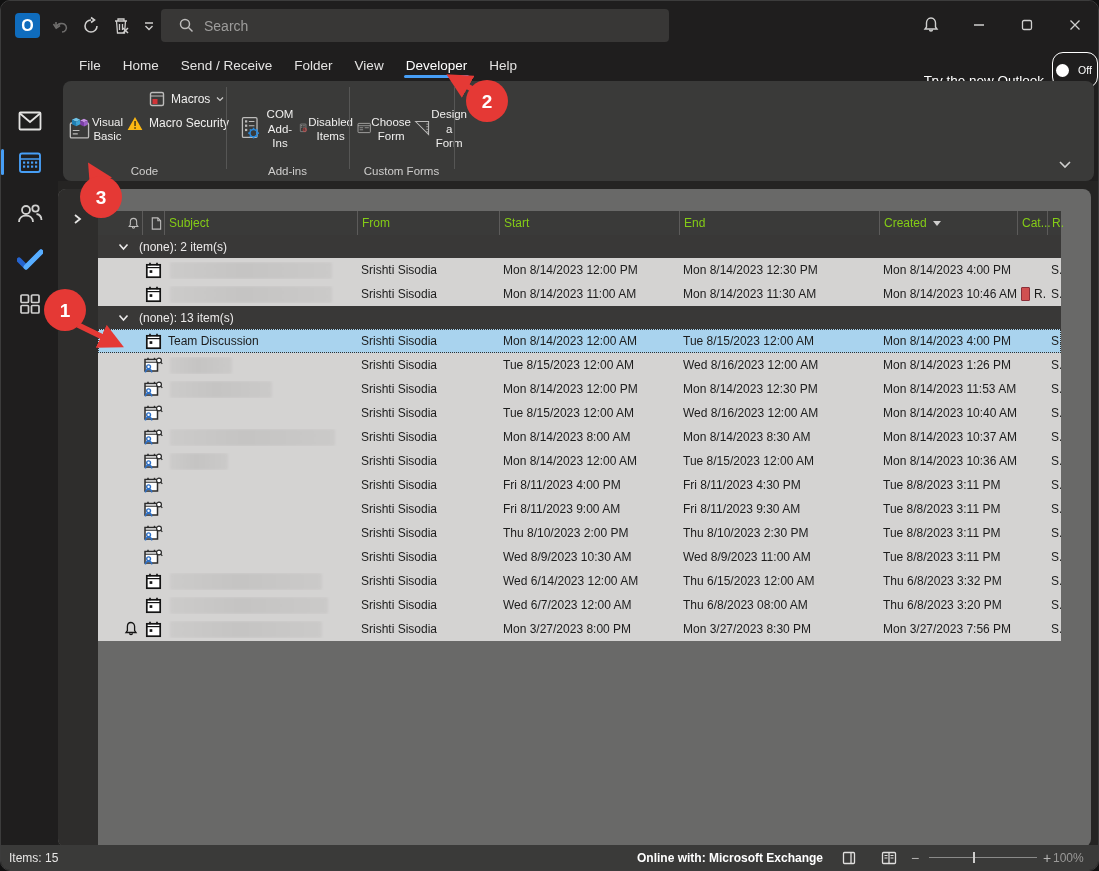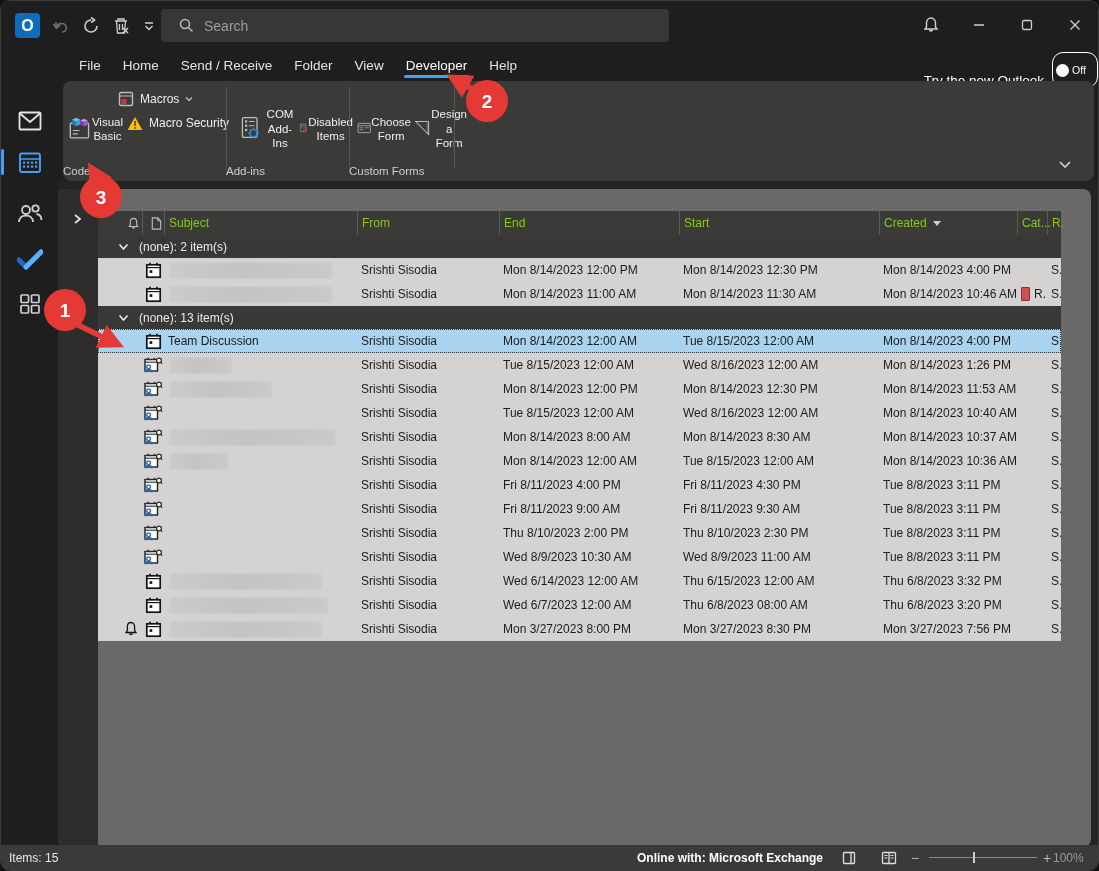--- a/index.html
+++ b/index.html
@@ -17,29 +17,29 @@
   .searchbox{position:absolute;left:160px;top:8px;width:508px;height:33px;background:#383736;border-radius:4px;
     display:flex;align-items:center;padding-left:18px;gap:10px;}
   .searchbox span{color:#9e9d9c;font-size:14px;}
   .winctl{position:absolute;top:10px;width:30px;height:28px;display:flex;align-items:center;justify-content:center;color:#d0d0d0;}
   
   .tabrow{position:absolute;left:57px;top:48px;right:0;height:32px;display:flex;align-items:flex-end;padding-left:10px;}
   .tab{position:relative;padding:0 11px;height:32px;display:flex;align-items:center;color:#e4e3e2;font-size:13.5px;cursor:default;}
   .tab.active{color:#ffffff;font-weight:normal;}
   .tab.active .tabline{position:absolute;left:9px;right:9px;bottom:3px;height:3px;border-radius:2px;background:#479ef5;}
   .newoutlook{position:absolute;right:0;top:51px;display:flex;align-items:flex-end;gap:8px;color:#ffffff;font-size:13.5px;}
-  .toggle{width:46px;height:36px;border:1.5px solid #fff;border-radius:11px;display:flex;align-items:center;padding:9px 3px;gap:3px;}
+  .toggle{width:46px;height:36px;border:1.5px solid #fff;border-radius:11px;display:flex;align-items:center;padding:9px 3px;gap:9px;}
   .knob{width:13px;height:13px;border-radius:50%;background:#fff;}
   .toggle span{color:#fff;font-size:10.5px;}
   
   .ribbon{position:absolute;left:62px;top:80px;width:1031px;height:100px;background:#3a3a39;border-radius:8px;}
   .bigbtn{position:absolute;top:4px;height:82px;display:flex;flex-direction:row;align-items:center;padding-top:3px;}
   .bigbtn .lbl{color:#f0efee;font-size:11.5px;line-height:1.25;text-align:center;margin-top:3px;}
   .smallbtn{position:absolute;display:flex;align-items:center;gap:6px;color:#f0efee;font-size:12px;height:20px;}
-  .grouplabel{position:absolute;bottom:4px;color:#cfcecd;font-size:11.5px;text-align:left;}
+  .grouplabel{position:absolute;bottom:4px;color:#cfcecd;font-size:11.5px;text-align:center;}
   .ribsep{position:absolute;top:6px;bottom:12px;width:1px;background:#565655;}
   .collapse{position:absolute;right:22px;bottom:8px;color:#d0d0d0;}
   
   .content{position:absolute;left:57px;top:180px;width:1042px;height:666px;background:#252423;}
   .panel{position:absolute;left:0px;top:8px;width:1033px;height:658px;background:#696968;border-radius:8px;overflow:hidden;}
   .strip{position:absolute;left:0;top:0;width:40px;height:658px;background:#2e2d2c;}
   .strip .chev{position:absolute;left:13px;top:22px;}
   
   .table{position:absolute;left:40px;top:22px;width:963px;font-size:12px;color:#1c1c1c;}
   .trow{display:grid;grid-template-columns:22px 22px 22px 193px 142px 180px 200px 138px 30px 14px;align-items:center;}
@@ -174,21 +174,21 @@
         <polygon points="6,5 11,2.5 16,5 11,7.5" fill="#6fc3e8"></polygon>
         <polygon points="6,5 6,10.5 11,13 11,7.5" fill="#1d7fb5"></polygon>
         <polygon points="16,5 16,10.5 11,13 11,7.5" fill="#3ba3d6"></polygon>
         <polygon points="16,6 20.5,3.8 25,6 20.5,8.2" fill="#c993e6"></polygon>
         <polygon points="16,6 16,11 20.5,13.2 20.5,8.2" fill="#7c3ea8"></polygon>
         <polygon points="25,6 25,11 20.5,13.2 20.5,8.2" fill="#9b5fc6"></polygon>
       </svg>
       <div class="lbl" style="white-space:pre-line;">Visual
 Basic</div>
     </div>
-    <div class="smallbtn" style="left:47px;top:8px;padding-left:8px;">
+    <div class="smallbtn" style="left:78px;top:8px;padding-left:8px;">
       <svg width="16" height="16" viewBox="0 0 16 16">
           <rect x="1.5" y="1.5" width="13" height="13" rx="1.5" fill="none" stroke="#bdbcbb" stroke-width="1.4"></rect>
           <line x1="1.5" y1="5" x2="14.5" y2="5" stroke="#bdbcbb" stroke-width="1.2"></line>
           <rect x="3.5" y="8" width="5" height="5" fill="#d13438"></rect>
         </svg>
       <span>Macros</span>
       <svg width="8" height="8" viewBox="0 0 8 8">
           <path d="M1 2.5 L4 5.5 L7 2.5" fill="none" stroke="#cfcecd" stroke-width="1.2"></path>
         </svg>
     </div>
@@ -350,24 +350,24 @@
                 <path d="M8 1 L8 4 L11 4" fill="none" stroke="#bdbcbb" stroke-width="1.2"></path>
               </svg>
             </div>
             <div class="hcell">
               <span>Subject</span>
             </div>
             <div class="hcell">
               <span>From</span>
             </div>
             <div class="hcell">
+              <span>Start</span>
+            </div>
+            <div class="hcell">
               <span>End</span>
-            </div>
-            <div class="hcell">
-              <span>Start</span>
             </div>
             <div class="hcell">
               <span>Created</span>
               <div class="sortarrow"></div>
             </div>
             <div class="hcell">
               <span>Cat...</span>
             </div>
             <div class="hcell">
               <span>R.</span>

